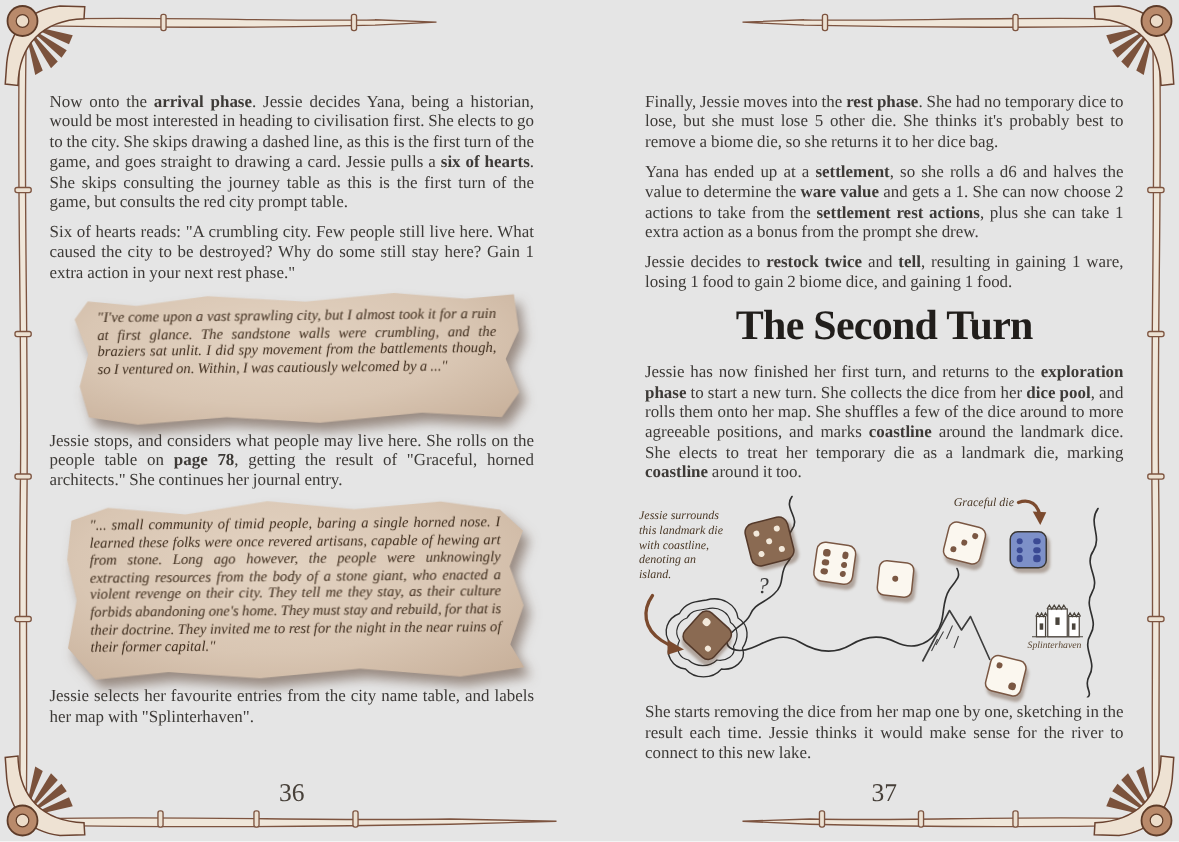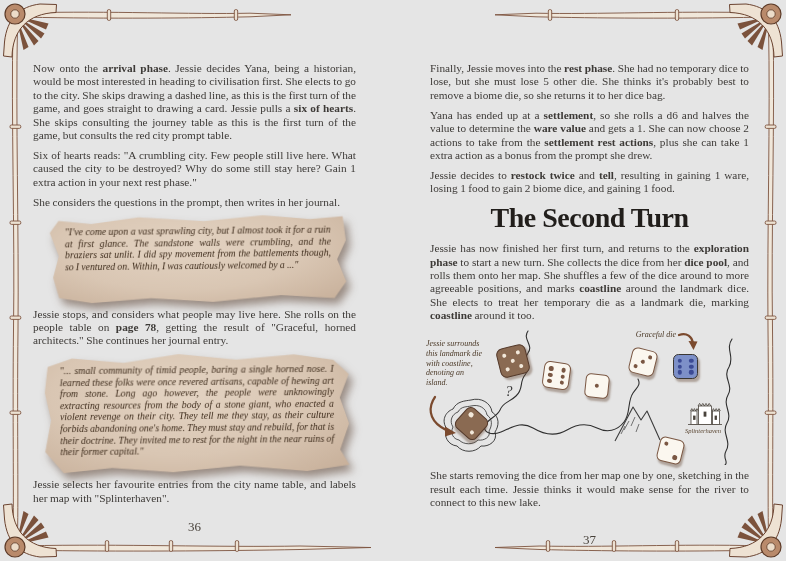--- a/index.html
+++ b/index.html
@@ -19,23 +19,23 @@
       radial-gradient(ellipse at 45% 35%, #e3d3c2 0%, #d9c6b3 55%, #c6ae98 100%);
       overflow:hidden;}
   .paper1-wrap{margin:2px 0 6px 17px;width:296px;transform:rotate(-0.6deg);}
   .paper1{height:86px;padding:9px 15px 0 15px;box-sizing:border-box;
       clip-path:polygon(0% 18%,3% 4%,14% 8%,30% 1%,52% 6%,72% 0%,88% 5%,99% 2%,100% 30%,97% 52%,100% 78%,96% 97%,78% 93%,55% 100%,34% 95%,14% 100%,3% 94%,1% 70%,3% 45%);}
   .paper2-wrap{margin:2px 0 6px 12px;width:304px;transform:rotate(-0.5deg);}
   .paper2{height:118px;padding:10px 15px 0 15px;box-sizing:border-box;
       clip-path:polygon(1% 10%,9% 3%,26% 7%,44% 0%,63% 5%,82% 1%,95% 6%,100% 18%,97% 38%,100% 60%,97% 82%,100% 95%,86% 100%,64% 95%,42% 100%,22% 96%,6% 100%,0% 82%,2% 55%,0% 32%);}
   .journal{font-style:italic;font-size:9.8px;line-height:11.6px;color:#3f2d1d;
       text-align:justify;word-spacing:-0.3px;}
-  .page-number{position:absolute;top:519px;text-align:center;font-size:13px;color:#474039;}
+  .page-number{position:absolute;top:519px;text-align:center;font-size:17px;color:#474039;}
   .page-number.n36{left:33px;width:323px;}
-  .page-number.n37{left:430px;width:319px;margin-top:13px;}
+  .page-number.n37{left:430px;width:319px;}
   
   .map{position:relative;width:337px;height:136px;margin:4px 0 4px -5px;}
   .map svg{position:absolute;left:0;top:0;}
   .map-note{position:absolute;font-style:italic;color:#4a3826;font-size:8px;line-height:9.8px;}
   .note-island{left:1px;top:10px;width:60px;}
   .note-temp{left:189px;top:1px;width:62px;text-align:right;}
   .note-settlement{left:250px;top:97px;width:56px;text-align:center;font-size:6.5px;color:#5a4632;}
   .qmark{position:absolute;left:80px;top:54px;font-size:15px;font-style:italic;color:#3a3a3a;}
   .die{position:absolute;border-radius:22%;box-shadow:2px 3px 2px rgba(96,64,44,0.4);box-sizing:border-box;}
   .die.white{background:#fbf7ef;border:1.5px solid #7a5743;}
@@ -97,21 +97,20 @@
     </defs>
     <use href="#corner"></use>
     <use href="#corner" transform="translate(786,0) scale(-1,1)"></use>
     <use href="#corner" transform="translate(0,561) scale(1,-1)"></use>
     <use href="#corner" transform="translate(786,561) scale(-1,-1)"></use>
   </svg>
 
   <div class="page left">
     <p class="body"><span>Now onto the </span><span class="b">arrival phase</span><span>. Jessie decides Yana, being a historian, would be most interested in heading to civilisation first. She elects to go to the city. She skips drawing a dashed line, as this is the first turn of the game, and goes straight to drawing a card. Jessie pulls a </span><span class="b">six of hearts</span><span>. She skips consulting the journey table as this is the first turn of the game, but consults the red city prompt table.</span></p>
     <p class="body"><span>Six of hearts reads: "A crumbling city. Few people still live here. What caused the city to be destroyed? Why do some still stay here? Gain 1 extra action in your next rest phase."</span></p>
-    <p class="body"><span>She considers the questions in the prompt, then writes in her journal.</span></p>
 
     <div class="paper-wrap paper1-wrap">
       <div class="paper paper1">
         <div class="journal">"I've come upon a vast sprawling city, but I almost took it for a ruin at first glance. The sandstone walls were crumbling, and the braziers sat unlit. I did spy movement from the battlements though, so I ventured on. Within, I was cautiously welcomed by a ..."</div>
       </div>
     </div>
 
     <p class="body"><span>Jessie stops, and considers what people may live here. She rolls on the people table on </span><span class="b">page 78</span><span>, getting the result of "Graceful, horned architects." She continues her journal entry.</span></p>
 
     <div class="paper-wrap paper2-wrap">

